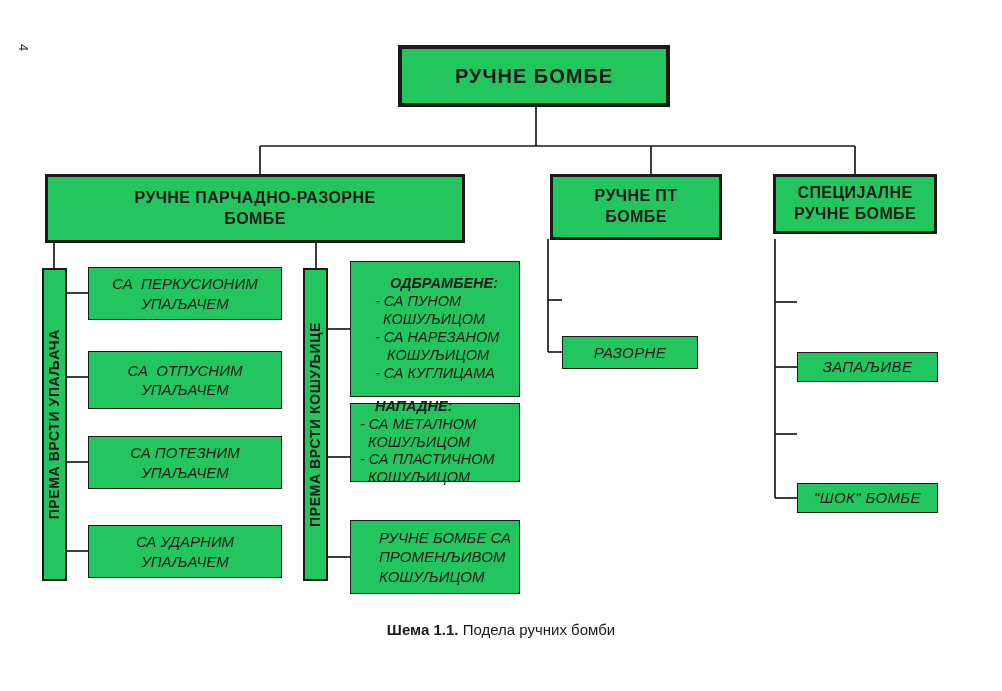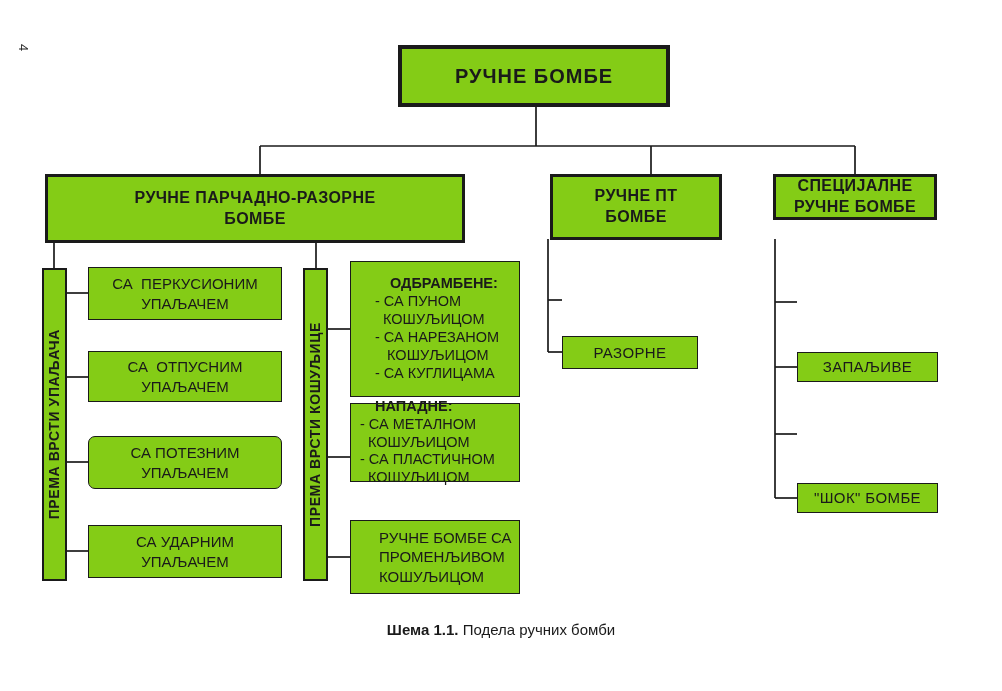--- a/index.html
+++ b/index.html
@@ -3,29 +3,29 @@
 <meta charset="utf-8">
 <style>
   html,body { margin:0; padding:0; background:#e8e8e8; }
   #canvas {
     position:relative; width:1002px; height:691px; margin:0 auto;
     background:#ffffff; overflow:hidden;
     font-family:"Liberation Sans", sans-serif; color:#1a1a1a;
   }
   svg.wires { position:absolute; left:0; top:0; pointer-events:none; }
   .box {
-    position:absolute; box-sizing:border-box; background:#84cc16;
+    position:absolute; box-sizing:border-box; background:#22c55e;
     border-style:solid; border-color:#1a1a1a;
     display:flex; align-items:center; justify-content:center;
     text-align:center; line-height:1.3;
   }
   .b4 { border-width:4px; }
   .b3 { border-width:3px; }
   .b2 { border-width:2px; }
-  .b1 { border-width:1.5px; }
+  .b1 { border-width:1.5px;font-style:italic; }
   .bold  { font-weight:bold; }
   .pre   { white-space:pre; }
   .root-label { font-size:20px; font-weight:bold; letter-spacing:1px; }
   .lvl2  { font-size:16px; font-weight:bold; letter-spacing:.4px; }
   .item  { font-size:15px; }
   .small-item { font-size:15px; letter-spacing:.4px; }
   .vlabel {
     display:flex; align-items:center; justify-content:center;
   }
   .vlabel .txt {
@@ -88,38 +88,38 @@
   </div>
 
   <div class="box b3" style="left:45px; top:174px; width:420px; height:69px;">
     <span class="lvl2 pre">РУЧНЕ ПАРЧАДНО-РАЗОРНЕ
 БОМБЕ</span>
   </div>
   <div class="box b3" style="left:550px; top:174px; width:172px; height:66px;">
     <span class="lvl2 pre">РУЧНЕ ПТ
 БОМБЕ</span>
   </div>
-  <div class="box b3" style="left:773px; top:174px; width:164px; height:46px;">
+  <div class="box b3" style="left:773px; top:174px; width:164px; height:60px;">
     <span class="lvl2 pre">СПЕЦИЈАЛНЕ
 РУЧНЕ БОМБЕ</span>
   </div>
 
   <div class="box b2 vlabel" style="left:42px; top:268px; width:25px; height:313px;">
     <span class="txt">ПРЕМА ВРСТИ УПАЉАЧА</span>
   </div>
 
   <div class="box b1" style="left:88px; top:267px; width:194px; height:53px;">
     <span class="item pre">СА  ПЕРКУСИОНИМ
 УПАЉАЧЕМ</span>
   </div>
-  <div class="box b1" style="left:88px; top:351px; width:194px; height:51px;">
+  <div class="box b1" style="left:88px; top:351px; width:194px; height:58px;">
     <span class="item pre">СА  ОТПУСНИМ
 УПАЉАЧЕМ</span>
   </div>
-  <div class="box b1" style="left:88px; top:436px; width:194px; height:53px;border-radius:7px;">
+  <div class="box b1" style="left:88px; top:436px; width:194px; height:53px;">
     <span class="item pre">СА ПОТЕЗНИМ
 УПАЉАЧЕМ</span>
   </div>
   <div class="box b1" style="left:88px; top:525px; width:194px; height:53px;">
     <span class="item pre">СА УДАРНИМ
 УПАЉАЧЕМ</span>
   </div>
 
   <div class="box b2 vlabel" style="left:303px; top:268px; width:25px; height:313px;">
     <span class="txt">ПРЕМА ВРСТИ КОШУЉИЦЕ</span>

